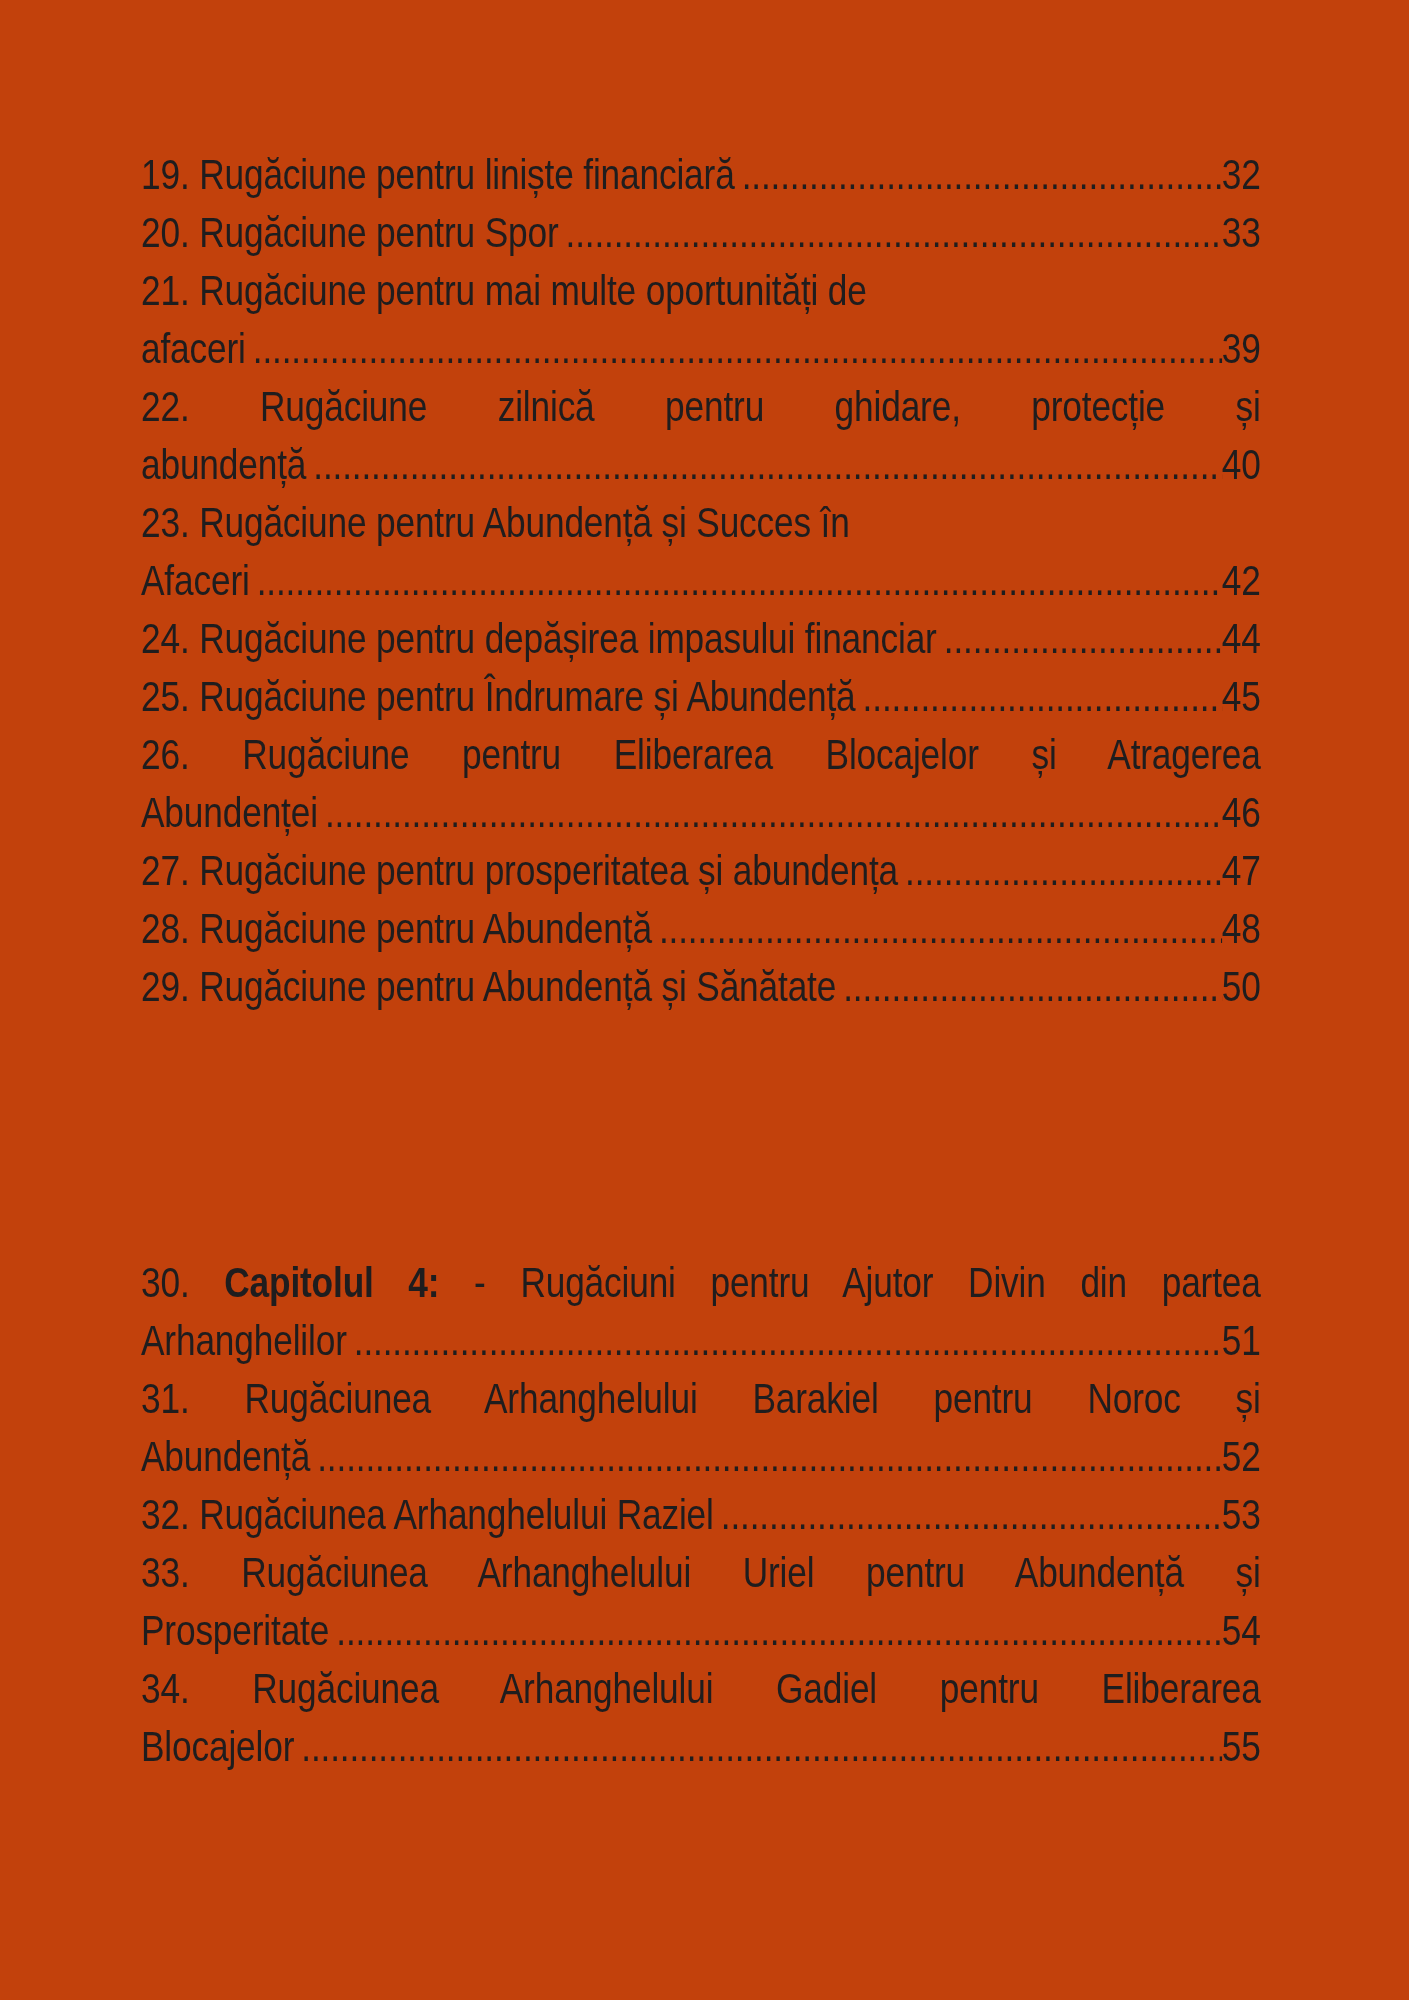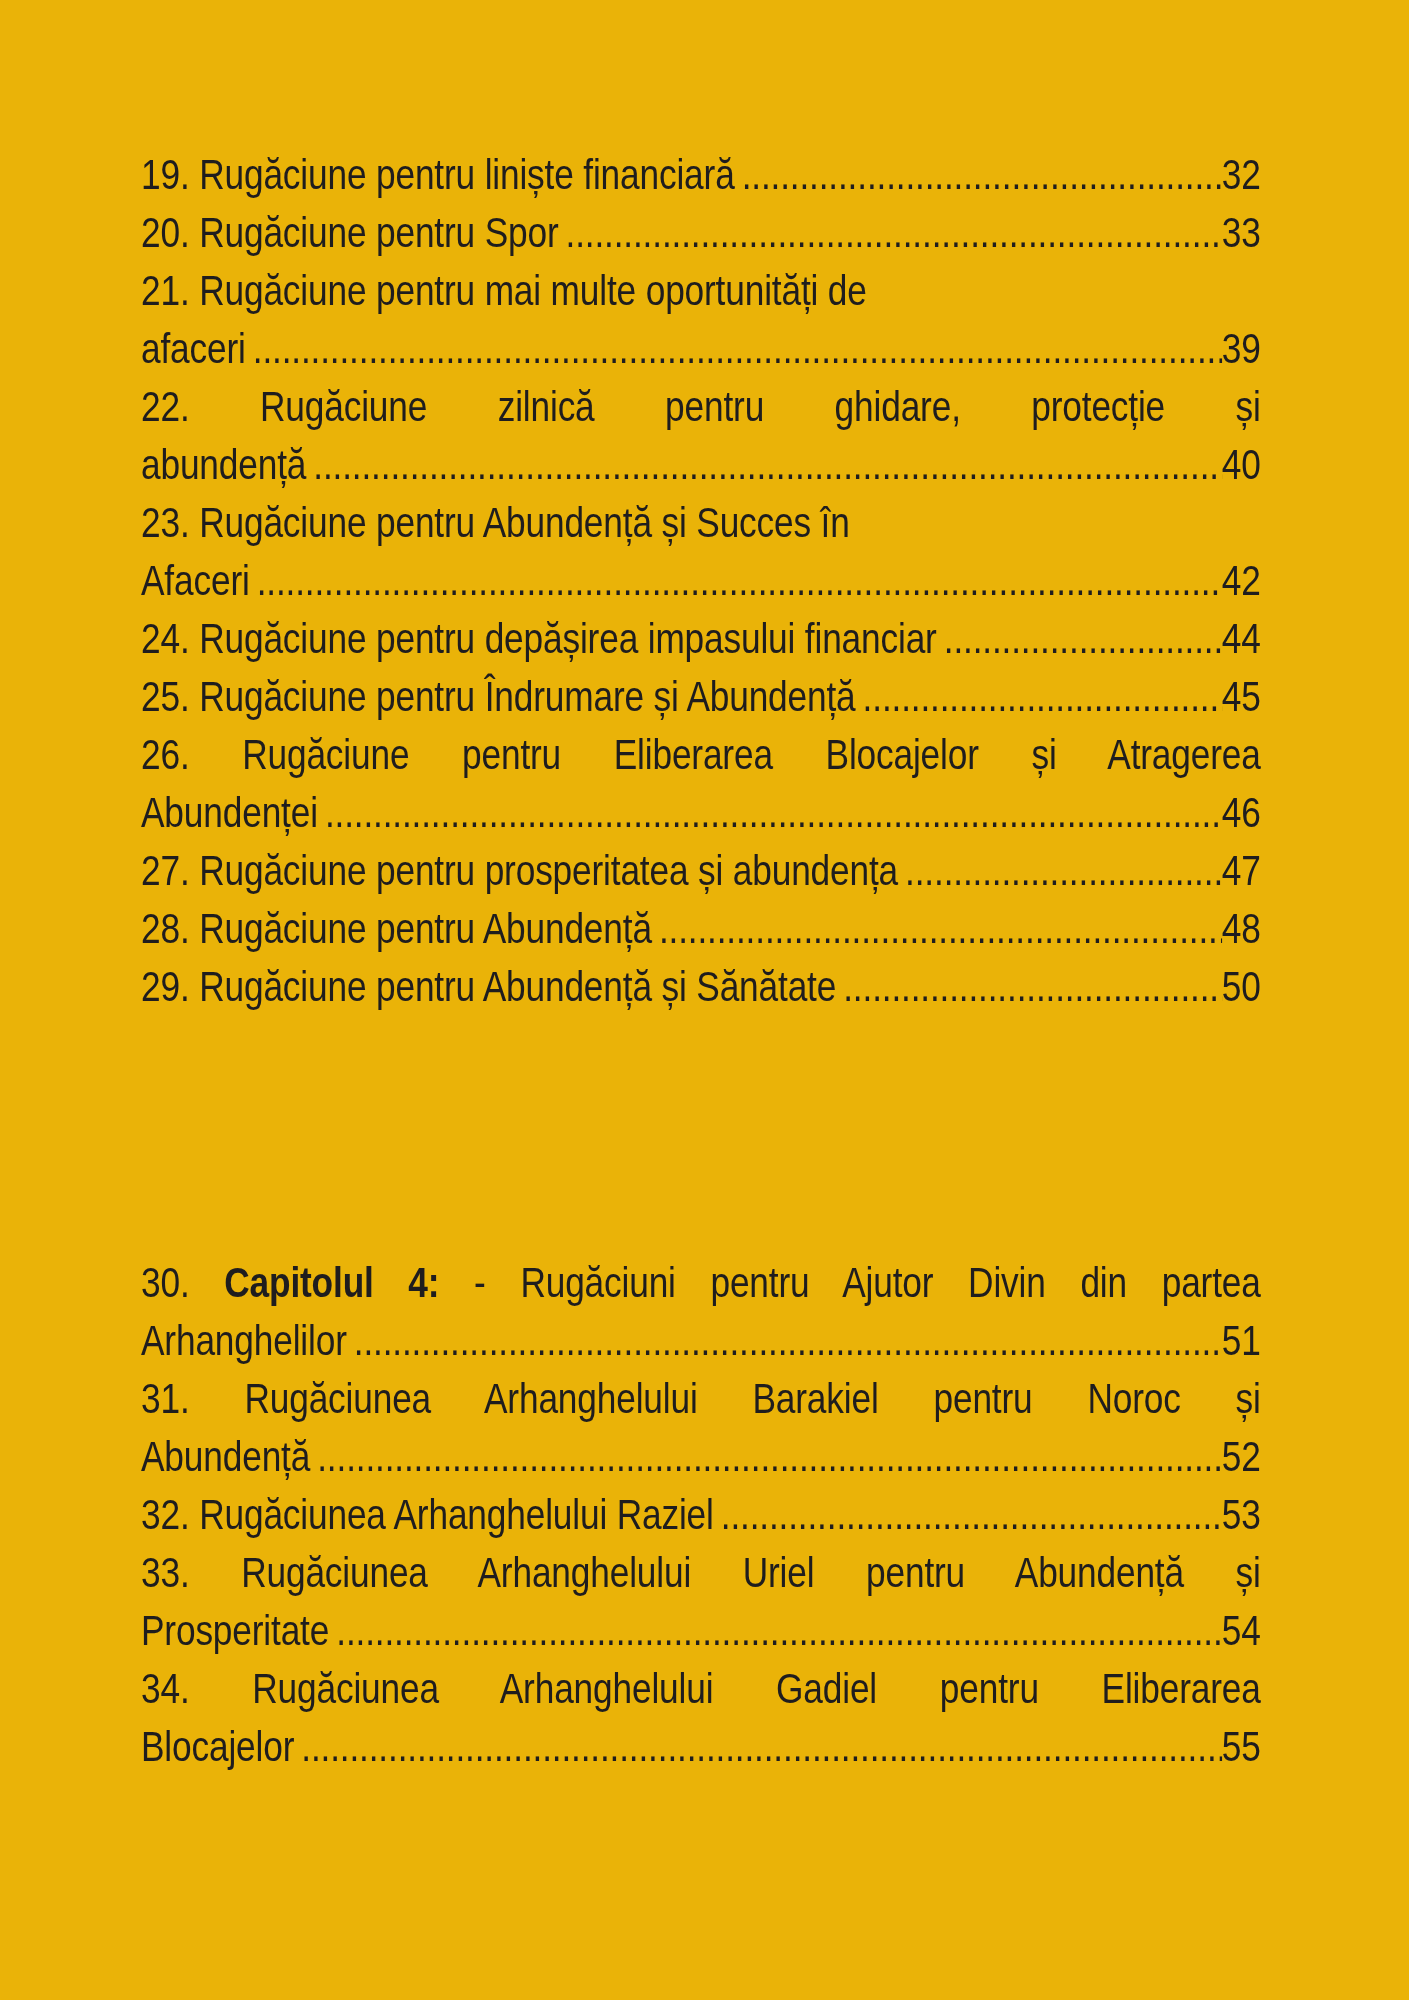--- a/index.html
+++ b/index.html
@@ -11,21 +11,21 @@
     width: 1409px;
     height: 2000px;
     overflow: hidden;
     font-family: "Liberation Sans", sans-serif;
     color: #1f1d1e;
   }
   .page {
     position: relative;
     width: 1409px;
     height: 2000px;
-    background: #eab308;
+    background: #c2410c;
   }
   .content {
     position: absolute;
     left: 141px;
     top: 146px;
     width: 1333px;              
     transform: scaleX(0.84);    
     transform-origin: 0 0;
     font-size: 42px;
     line-height: 58px;

